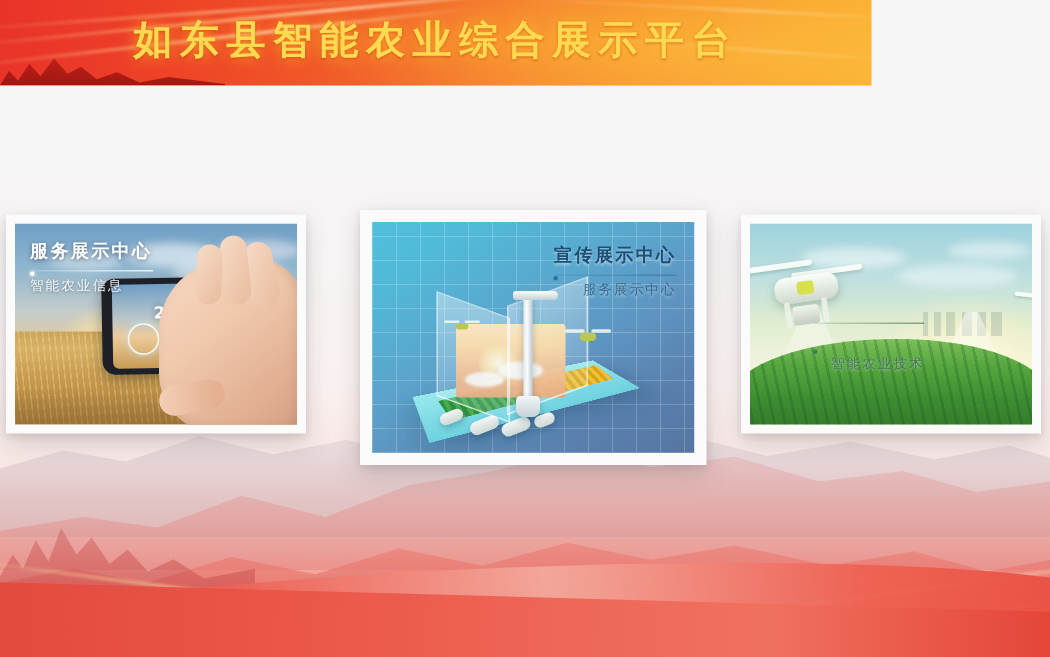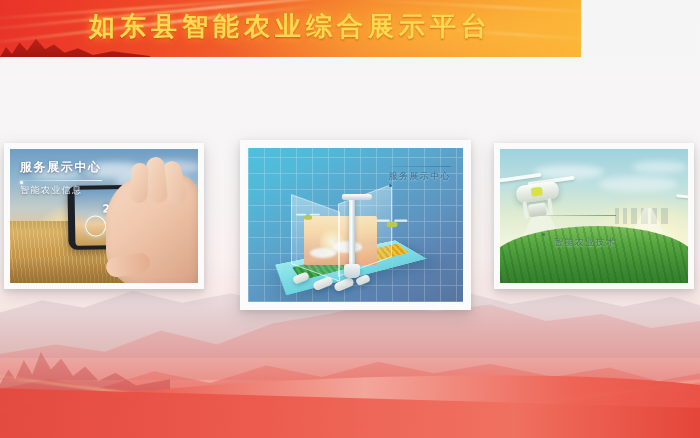--- a/index.html
+++ b/index.html
@@ -312,20 +312,21 @@
         <div class="rt r"></div>
         <div class="bd"></div>
       </div>
       <div class="drone d2">
         <div class="rt l"></div>
         <div class="rt r"></div>
         <div class="bd"></div>
       </div>
 
       <div class="cap dark" style="right:12px;top:14px;text-align:right">
+        <div class="t">宣传展示中心</div>
         <div class="rule l"></div>
         <div class="dot" style="left:0;top:22px"></div>
         <div class="s">服务展示中心</div>
       </div>
     </div>
   </div>
 
   <div class="card c3">
     <div class="inner">
       <div class="sky3"></div>

